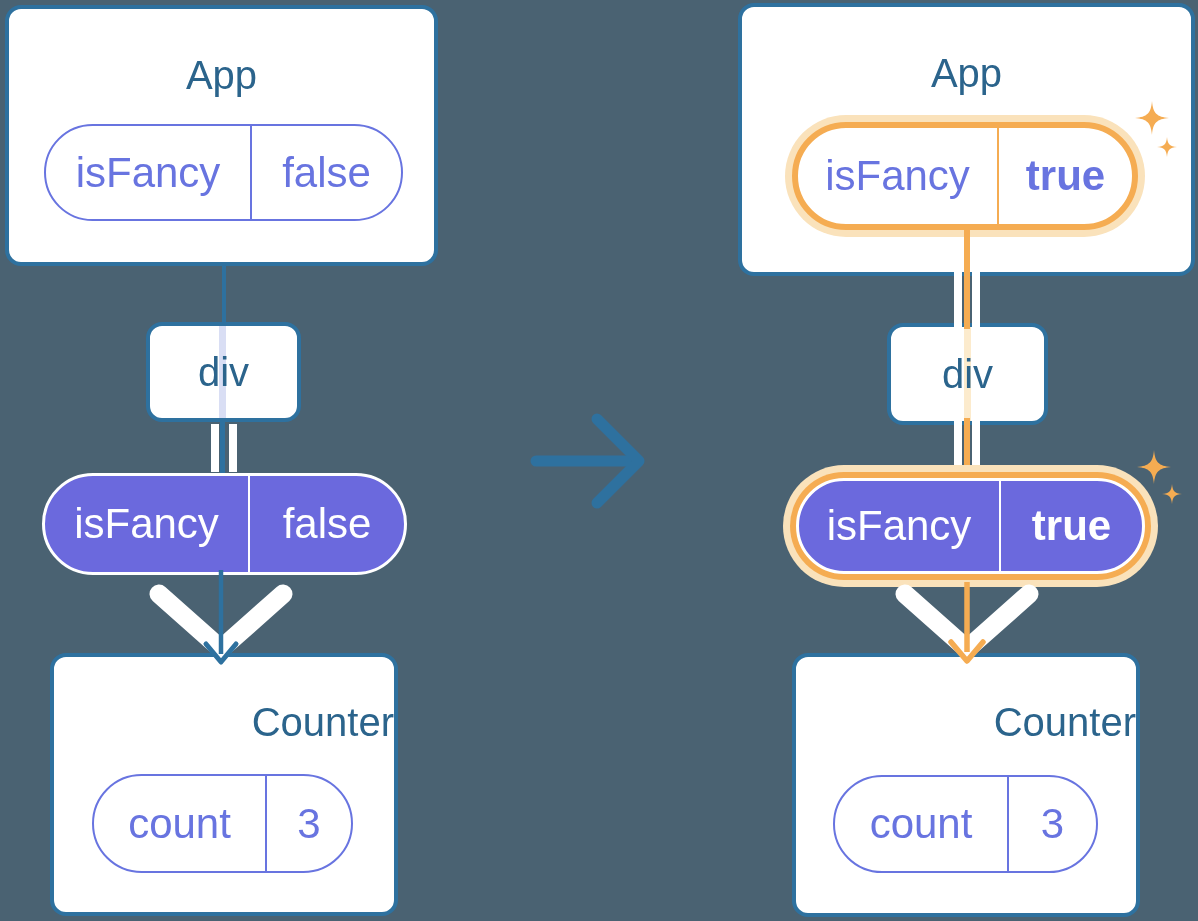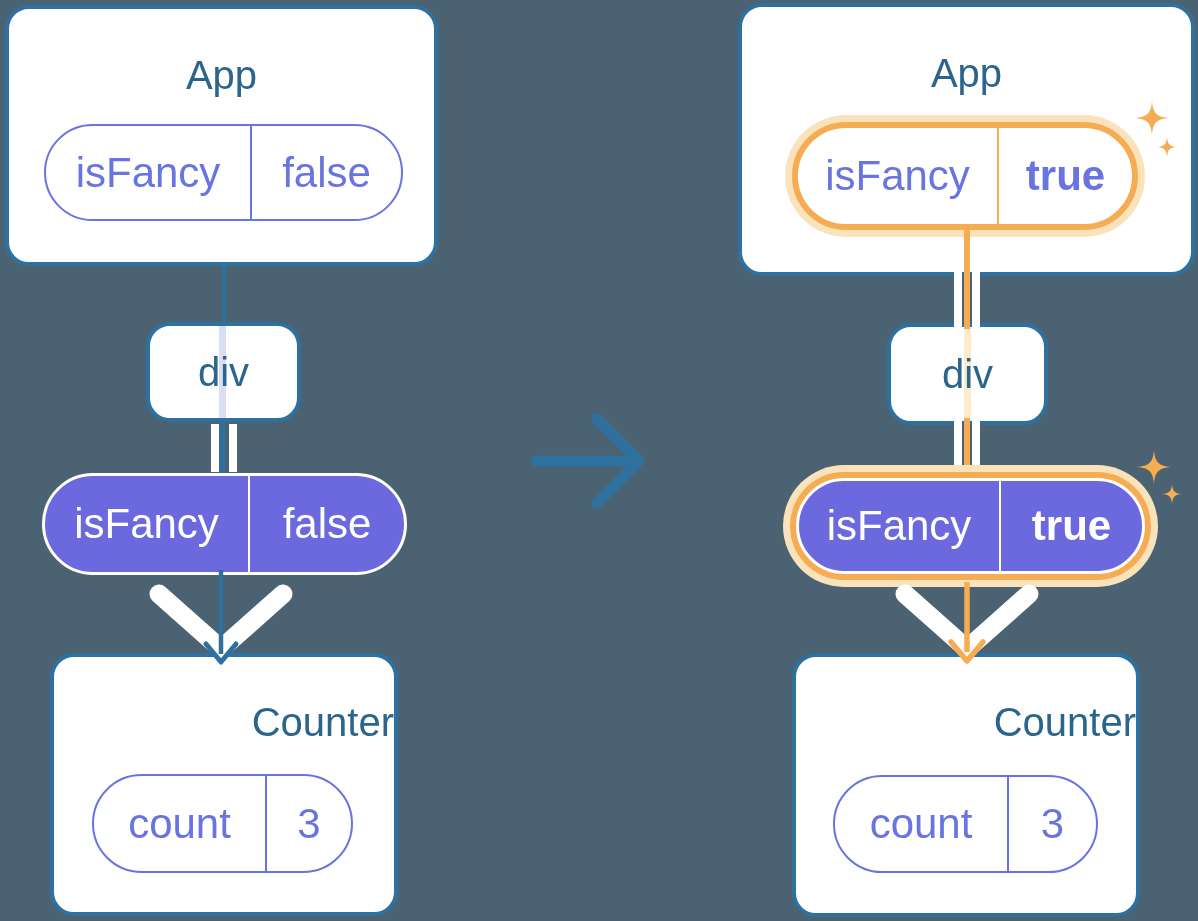--- a/index.html
+++ b/index.html
@@ -3,21 +3,21 @@
 <meta charset="utf-8">
 <style>
   html,body{margin:0;padding:0;background:#4A6272;}
   .stage{
     position:relative;width:1198px;height:921px;background:#4A6272;
     overflow:hidden;font-family:"Liberation Sans",sans-serif;
   }
   
   .card{
     position:absolute;background:#FFFFFF;border:4px solid #2E719F;
-    border-radius:24px;box-sizing:border-box;z-index:10;
+    border-radius:16px;box-sizing:border-box;z-index:10;
   }
   .card-app-left   {left:5px;  top:5px;  width:433px;height:261px;}
   .card-div-left   {left:146px;top:322px;width:155px;height:100px;}
   .card-cnt-left   {left:50px; top:653px;width:348px;height:263px;}
   .card-app-right  {left:738px;top:3px;  width:457px;height:273px;}
   .card-div-right  {left:887px;top:323px;width:161px;height:102px;}
   .card-cnt-right  {left:792px;top:653px;width:348px;height:264px;}
 
   .card-title{
     position:absolute;left:0;right:0;text-align:center;

